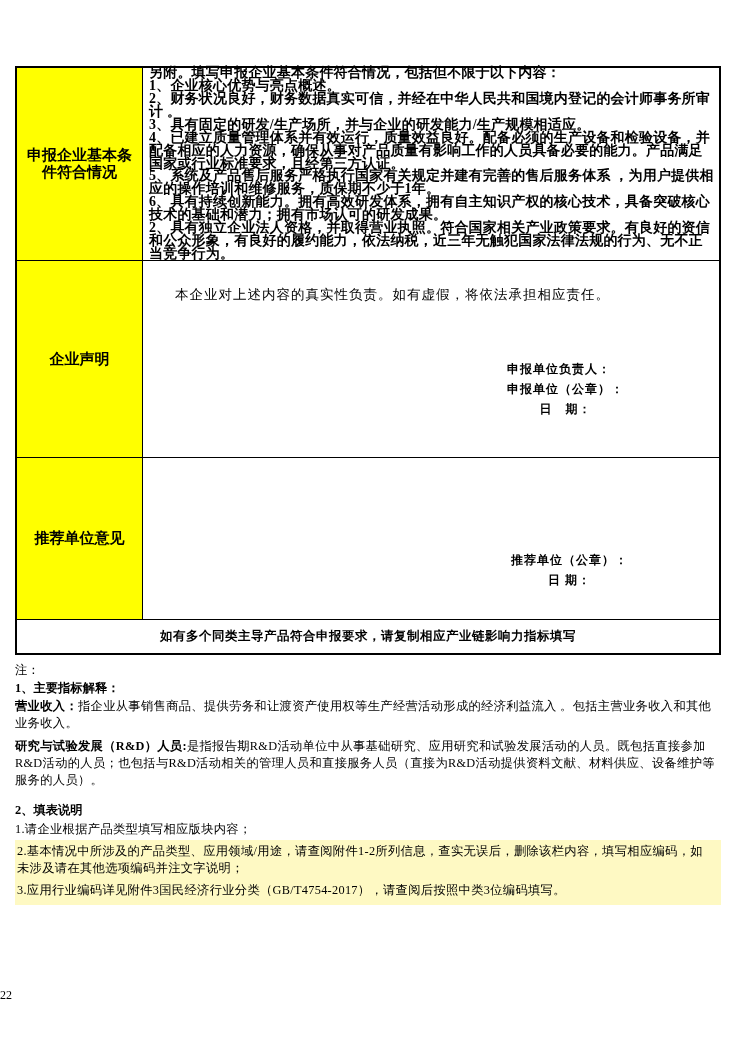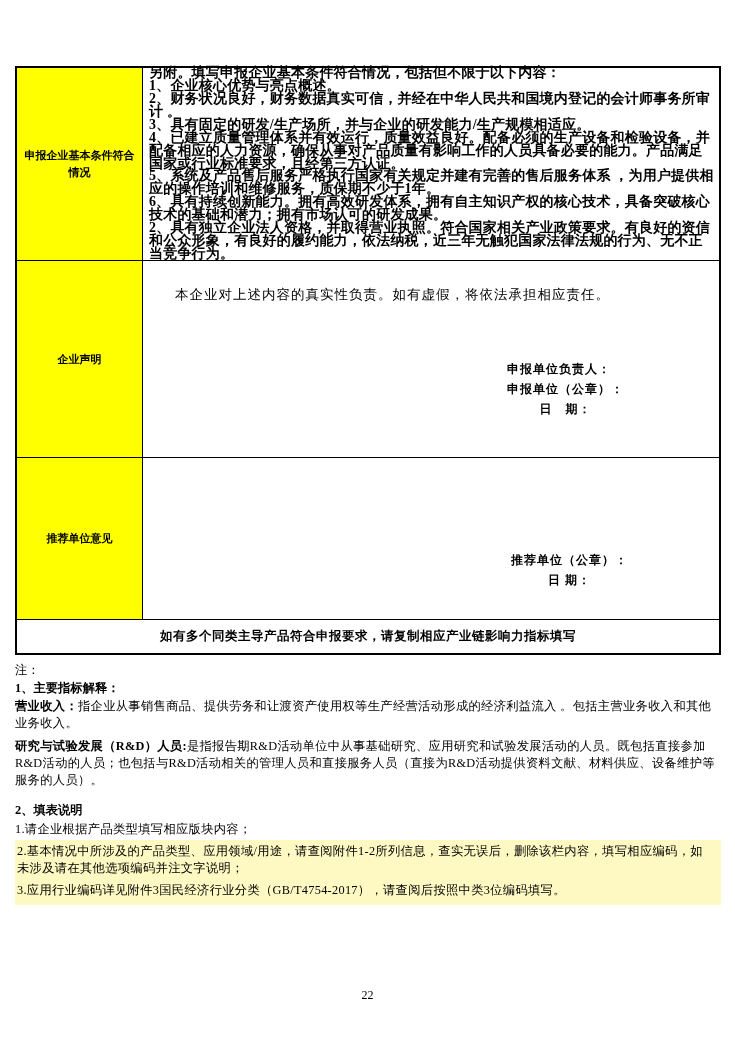--- a/index.html
+++ b/index.html
@@ -19,21 +19,21 @@
     background: #ffffff;
   }
   .trow { display: flex; border-bottom: 1px solid #000000; }
   .trow:last-child { border-bottom: none; }
   .cell-label {
     width: 126px; flex: 0 0 126px;
     background: #FFFF00;
     border-right: 1px solid #000000;
     display: flex; align-items: center; justify-content: center;
     text-align: center;
-    font-weight: bold; font-size: 11px; line-height: 17px;
+    font-weight: bold; font-size: 15px; line-height: 17px;
     padding: 0 7px;
   }
   .cell-content { flex: 1 1 auto; position: relative; }
 
   .row-conditions { height: 193px; }
   .conditions-body {
     height: 100%;
     display: flex; flex-direction: column; justify-content: center;
     padding: 2px 5px 2px 6px;
     font-size: 14px; line-height: 12.9px; font-weight: bold;
@@ -76,21 +76,21 @@
   .fill-line { margin-bottom: 2px; letter-spacing: 0.3px; }
   .highlight-block {
     background: #fef9c3;
     padding: 3px 6px 4px 2px;
     margin-top: 2px;
   }
   .highlight-block .fill-line:first-child { margin-bottom: 5px; }
 
   .page-number {
     position: absolute; left: 0; top: 988px; width: 100%;
-    text-align: center; font-size: 12px;
+    font-size: 12px;
   }
 </style>
 </head>
 <body>
 
 <div class="page">
 
   <div class="form-table">
 
     <div class="trow row-conditions">

